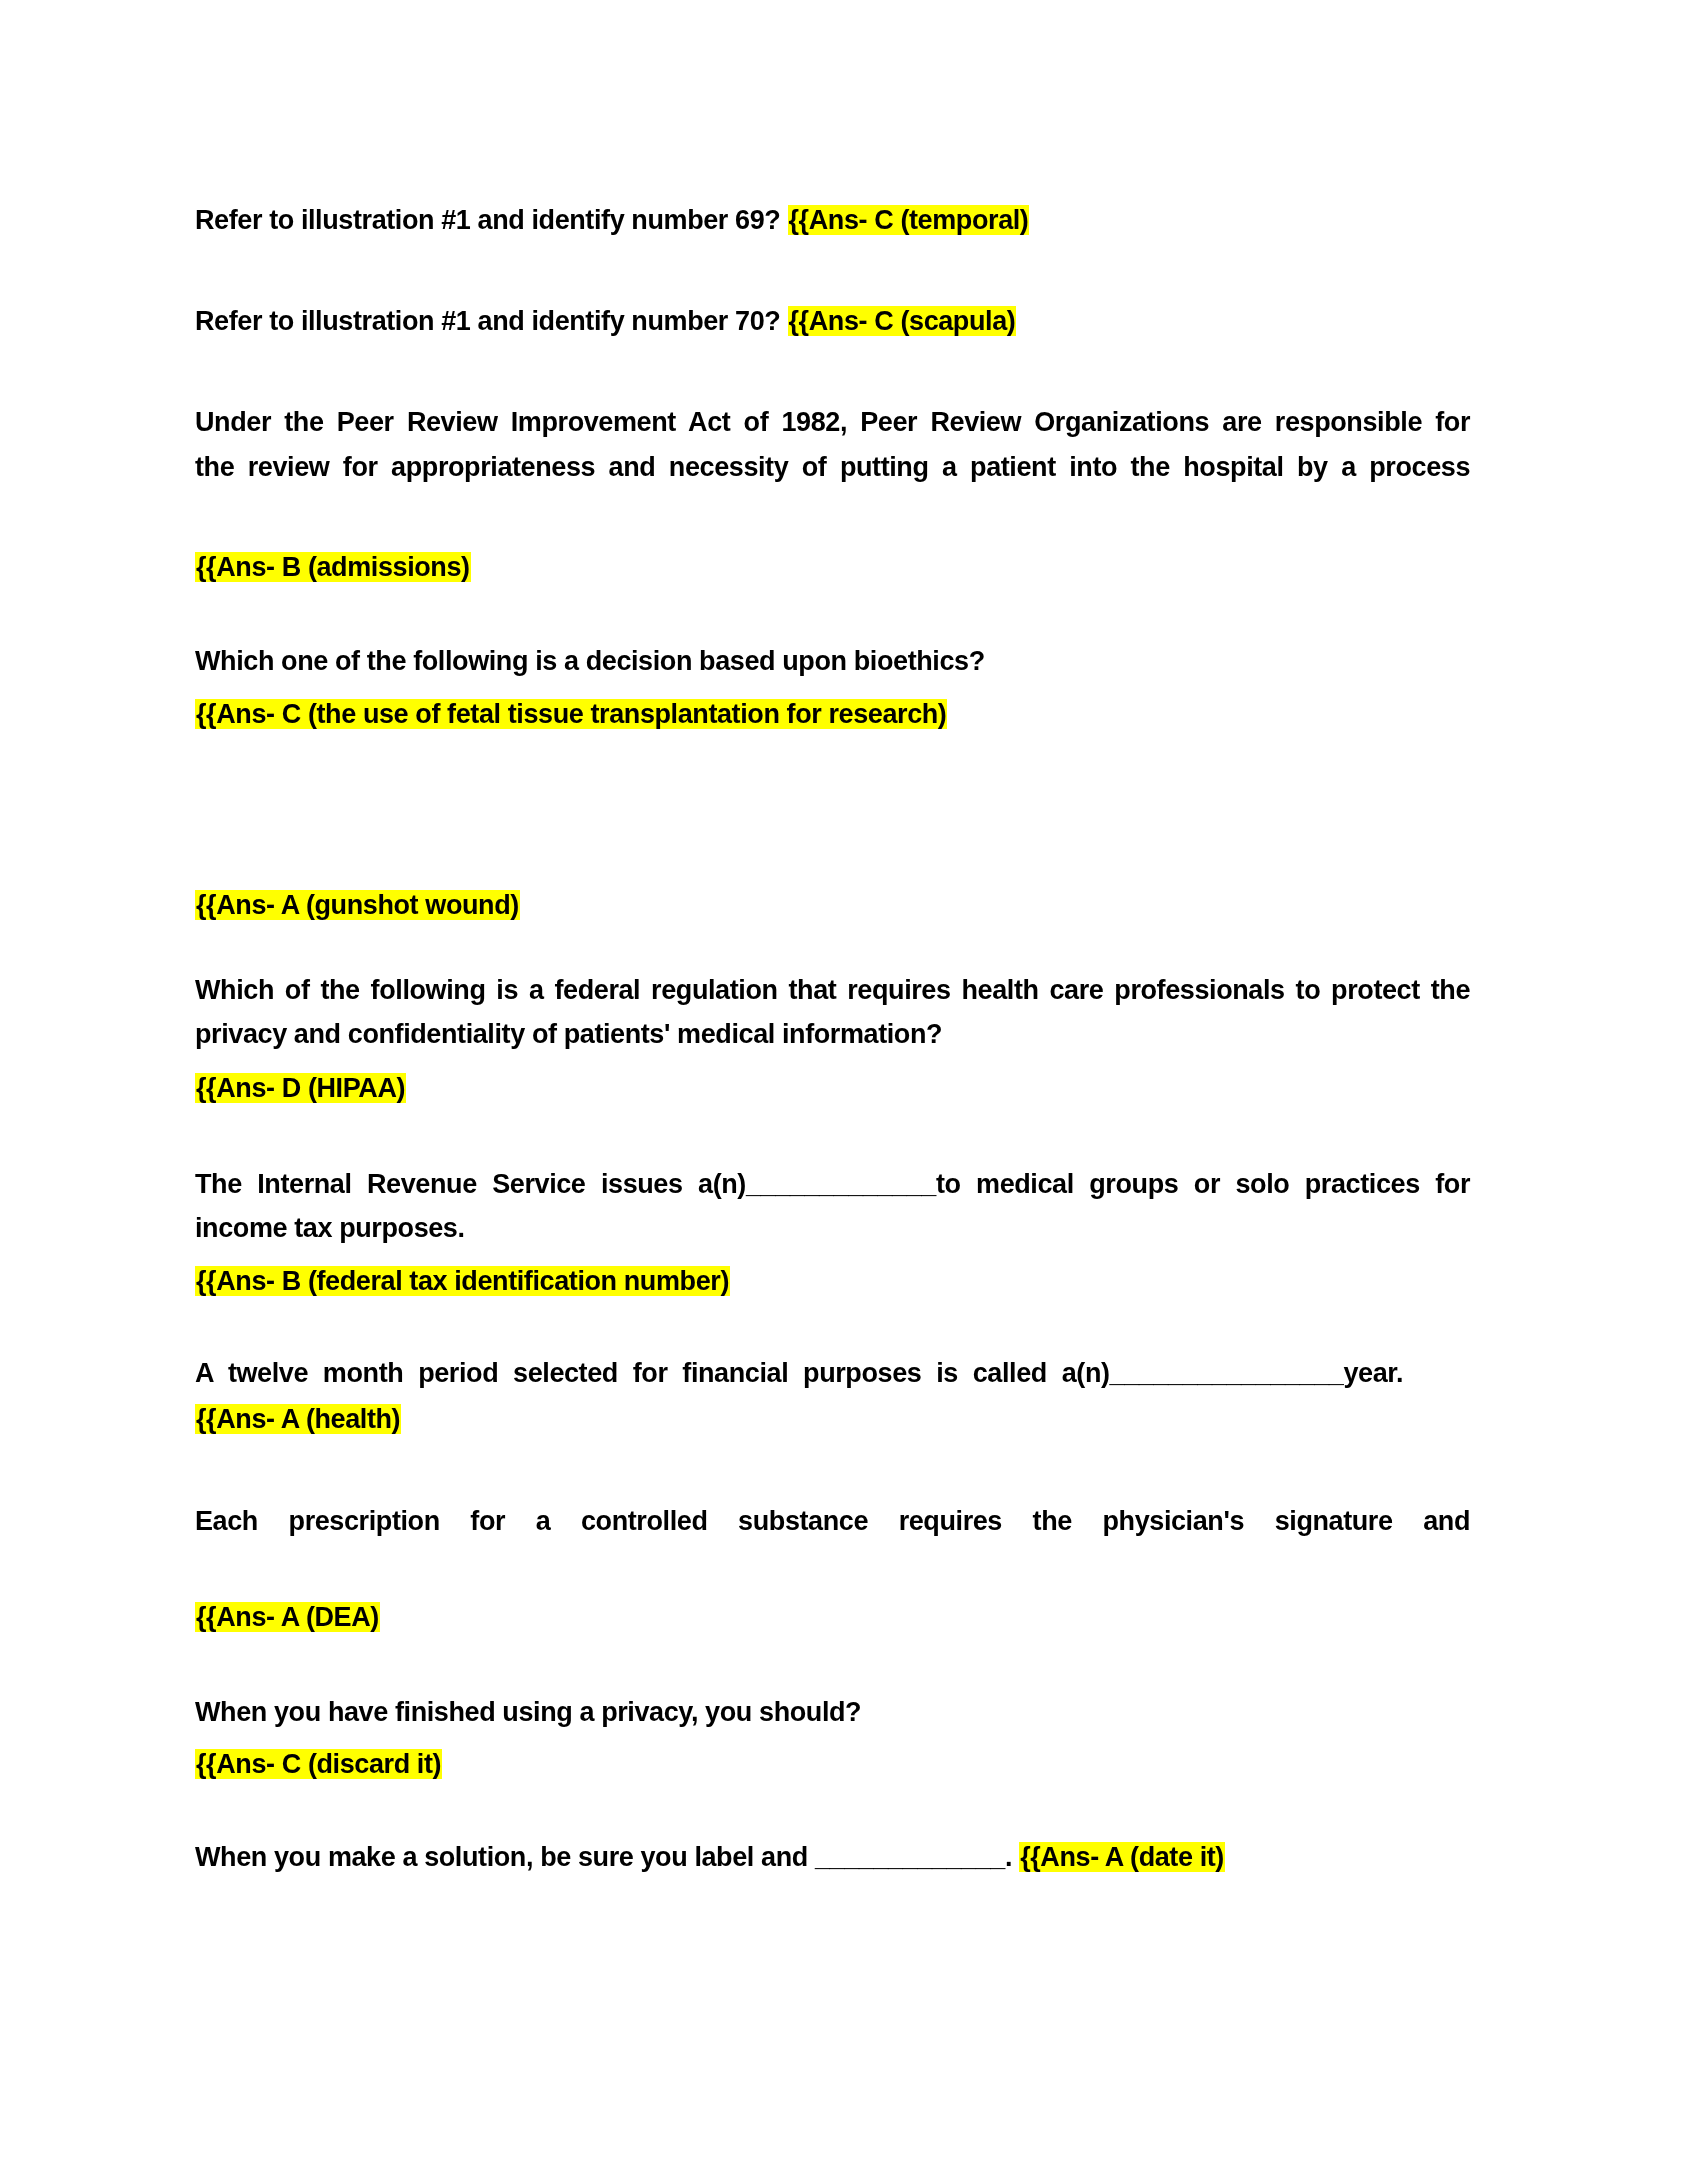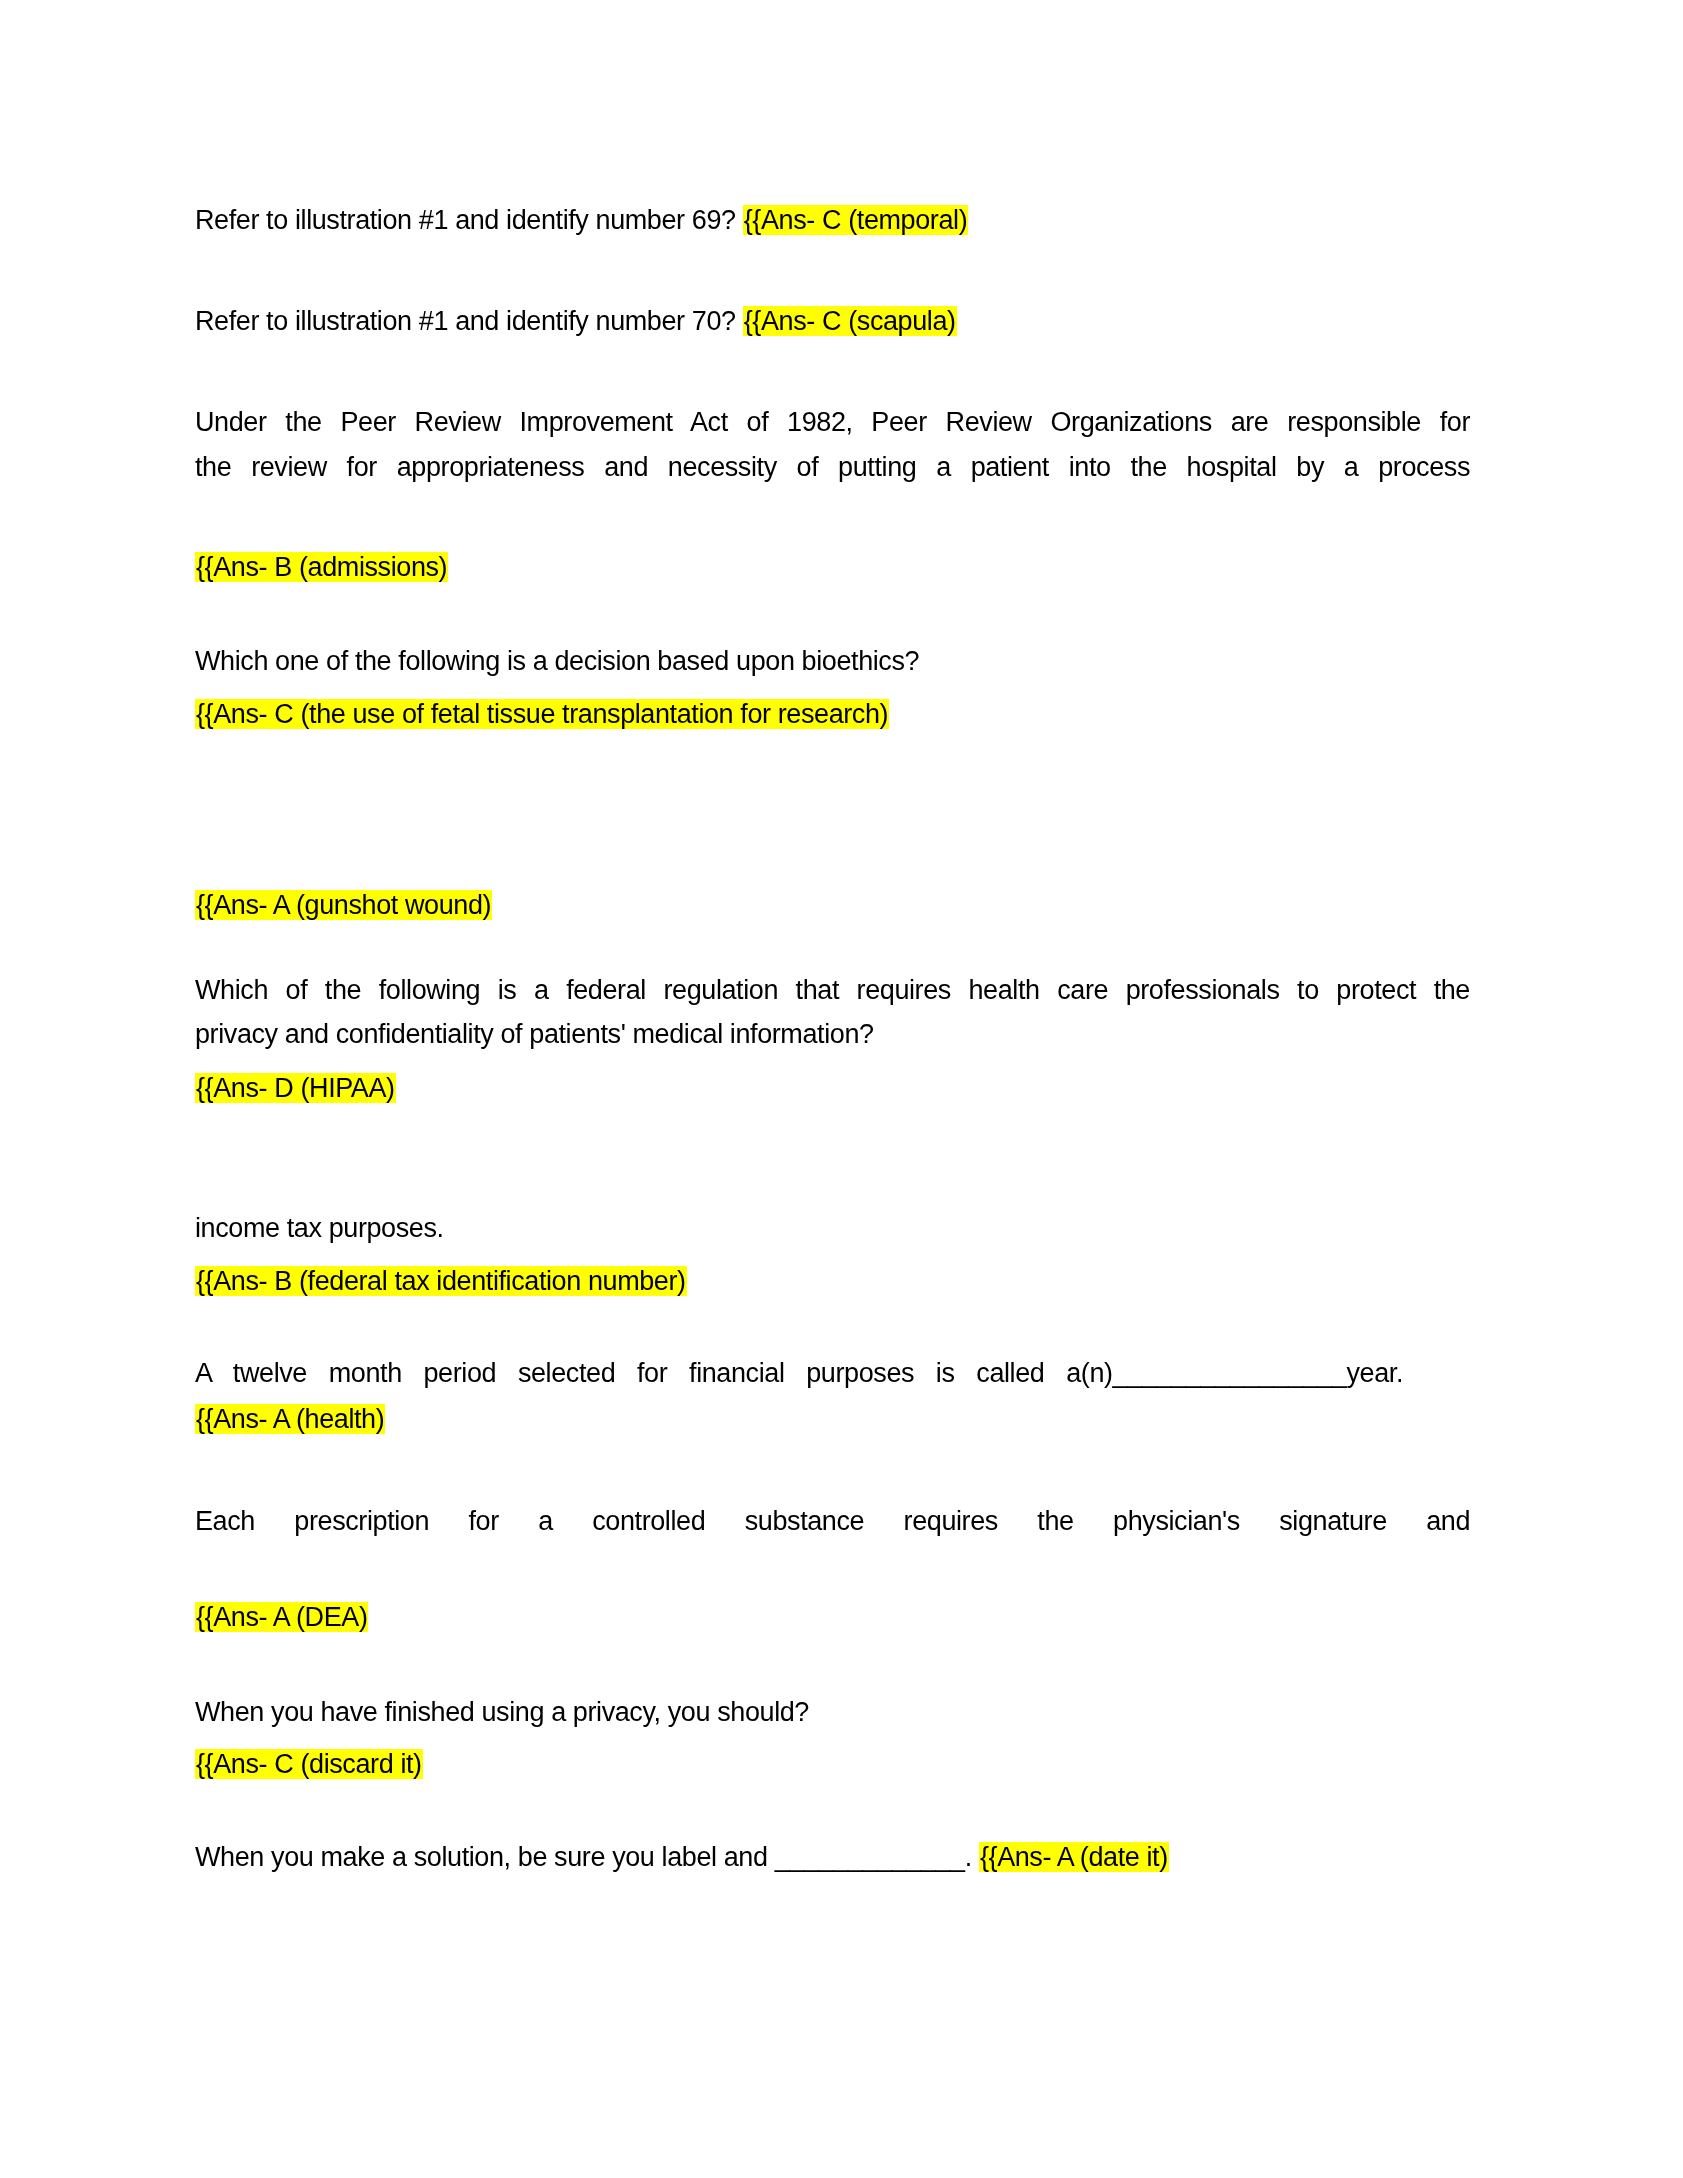--- a/index.html
+++ b/index.html
@@ -1,20 +1,21 @@
 <!DOCTYPE html>
 <html><head>
 <meta charset="utf-8">
 <style>
   html, body { margin: 0; padding: 0; background: #ffffff; }
   body { width: 1683px; height: 2178px; position: relative; overflow: hidden; }
   .page {
     position: absolute; left: 0; top: 0; width: 1683px; height: 2178px;
     font-family: "Liberation Sans", sans-serif; color: #000; font-size: 27px;
     letter-spacing: -0.4px;
+    font-weight: bold;
   }
   .line { position: absolute; left: 195px; white-space: nowrap; height: 40px; line-height: 40px; }
   .just { width: 1275px; text-align: justify; text-align-last: justify; white-space: normal; }
   .hl { background: #ffff00; padding: 0 1px; }
 </style>
 </head>
 <body>
 
 <div class="page">
 
@@ -34,20 +35,21 @@
 
   <div class="line" style="top:641px">Which one of the following is a decision based upon bioethics?</div>
   <div class="line" style="top:694px"><span class="hl">{{Ans- C (the use of fetal tissue transplantation for research)</span></div>
 
   <div class="line" style="top:885px"><span class="hl">{{Ans- A (gunshot wound)</span></div>
 
   <div class="line just" style="top:970px">Which of the following is a federal regulation that requires health care professionals to protect the</div>
   <div class="line" style="top:1014px">privacy and confidentiality of patients' medical information?</div>
   <div class="line" style="top:1068px"><span class="hl">{{Ans- D (HIPAA)</span></div>
 
+  <div class="line just" style="top:1164px">The Internal Revenue Service issues a(n)_____________to medical groups or solo practices for</div>
   <div class="line" style="top:1208px">income tax purposes.</div>
   <div class="line" style="top:1261px"><span class="hl">{{Ans- B (federal tax identification number)</span></div>
 
   <div class="line just" style="top:1353px; width:1208px">A twelve month period selected for financial purposes is called a(n)________________year.</div>
   <div class="line" style="top:1399px"><span class="hl">{{Ans- A (health)</span></div>
 
   <div class="line just" style="top:1501px">Each prescription for a controlled substance requires the physician's signature and</div>
   <div class="line" style="top:1597px"><span class="hl">{{Ans- A (DEA)</span></div>
 
   <div class="line" style="top:1692px">When you have finished using a privacy, you should?</div>

